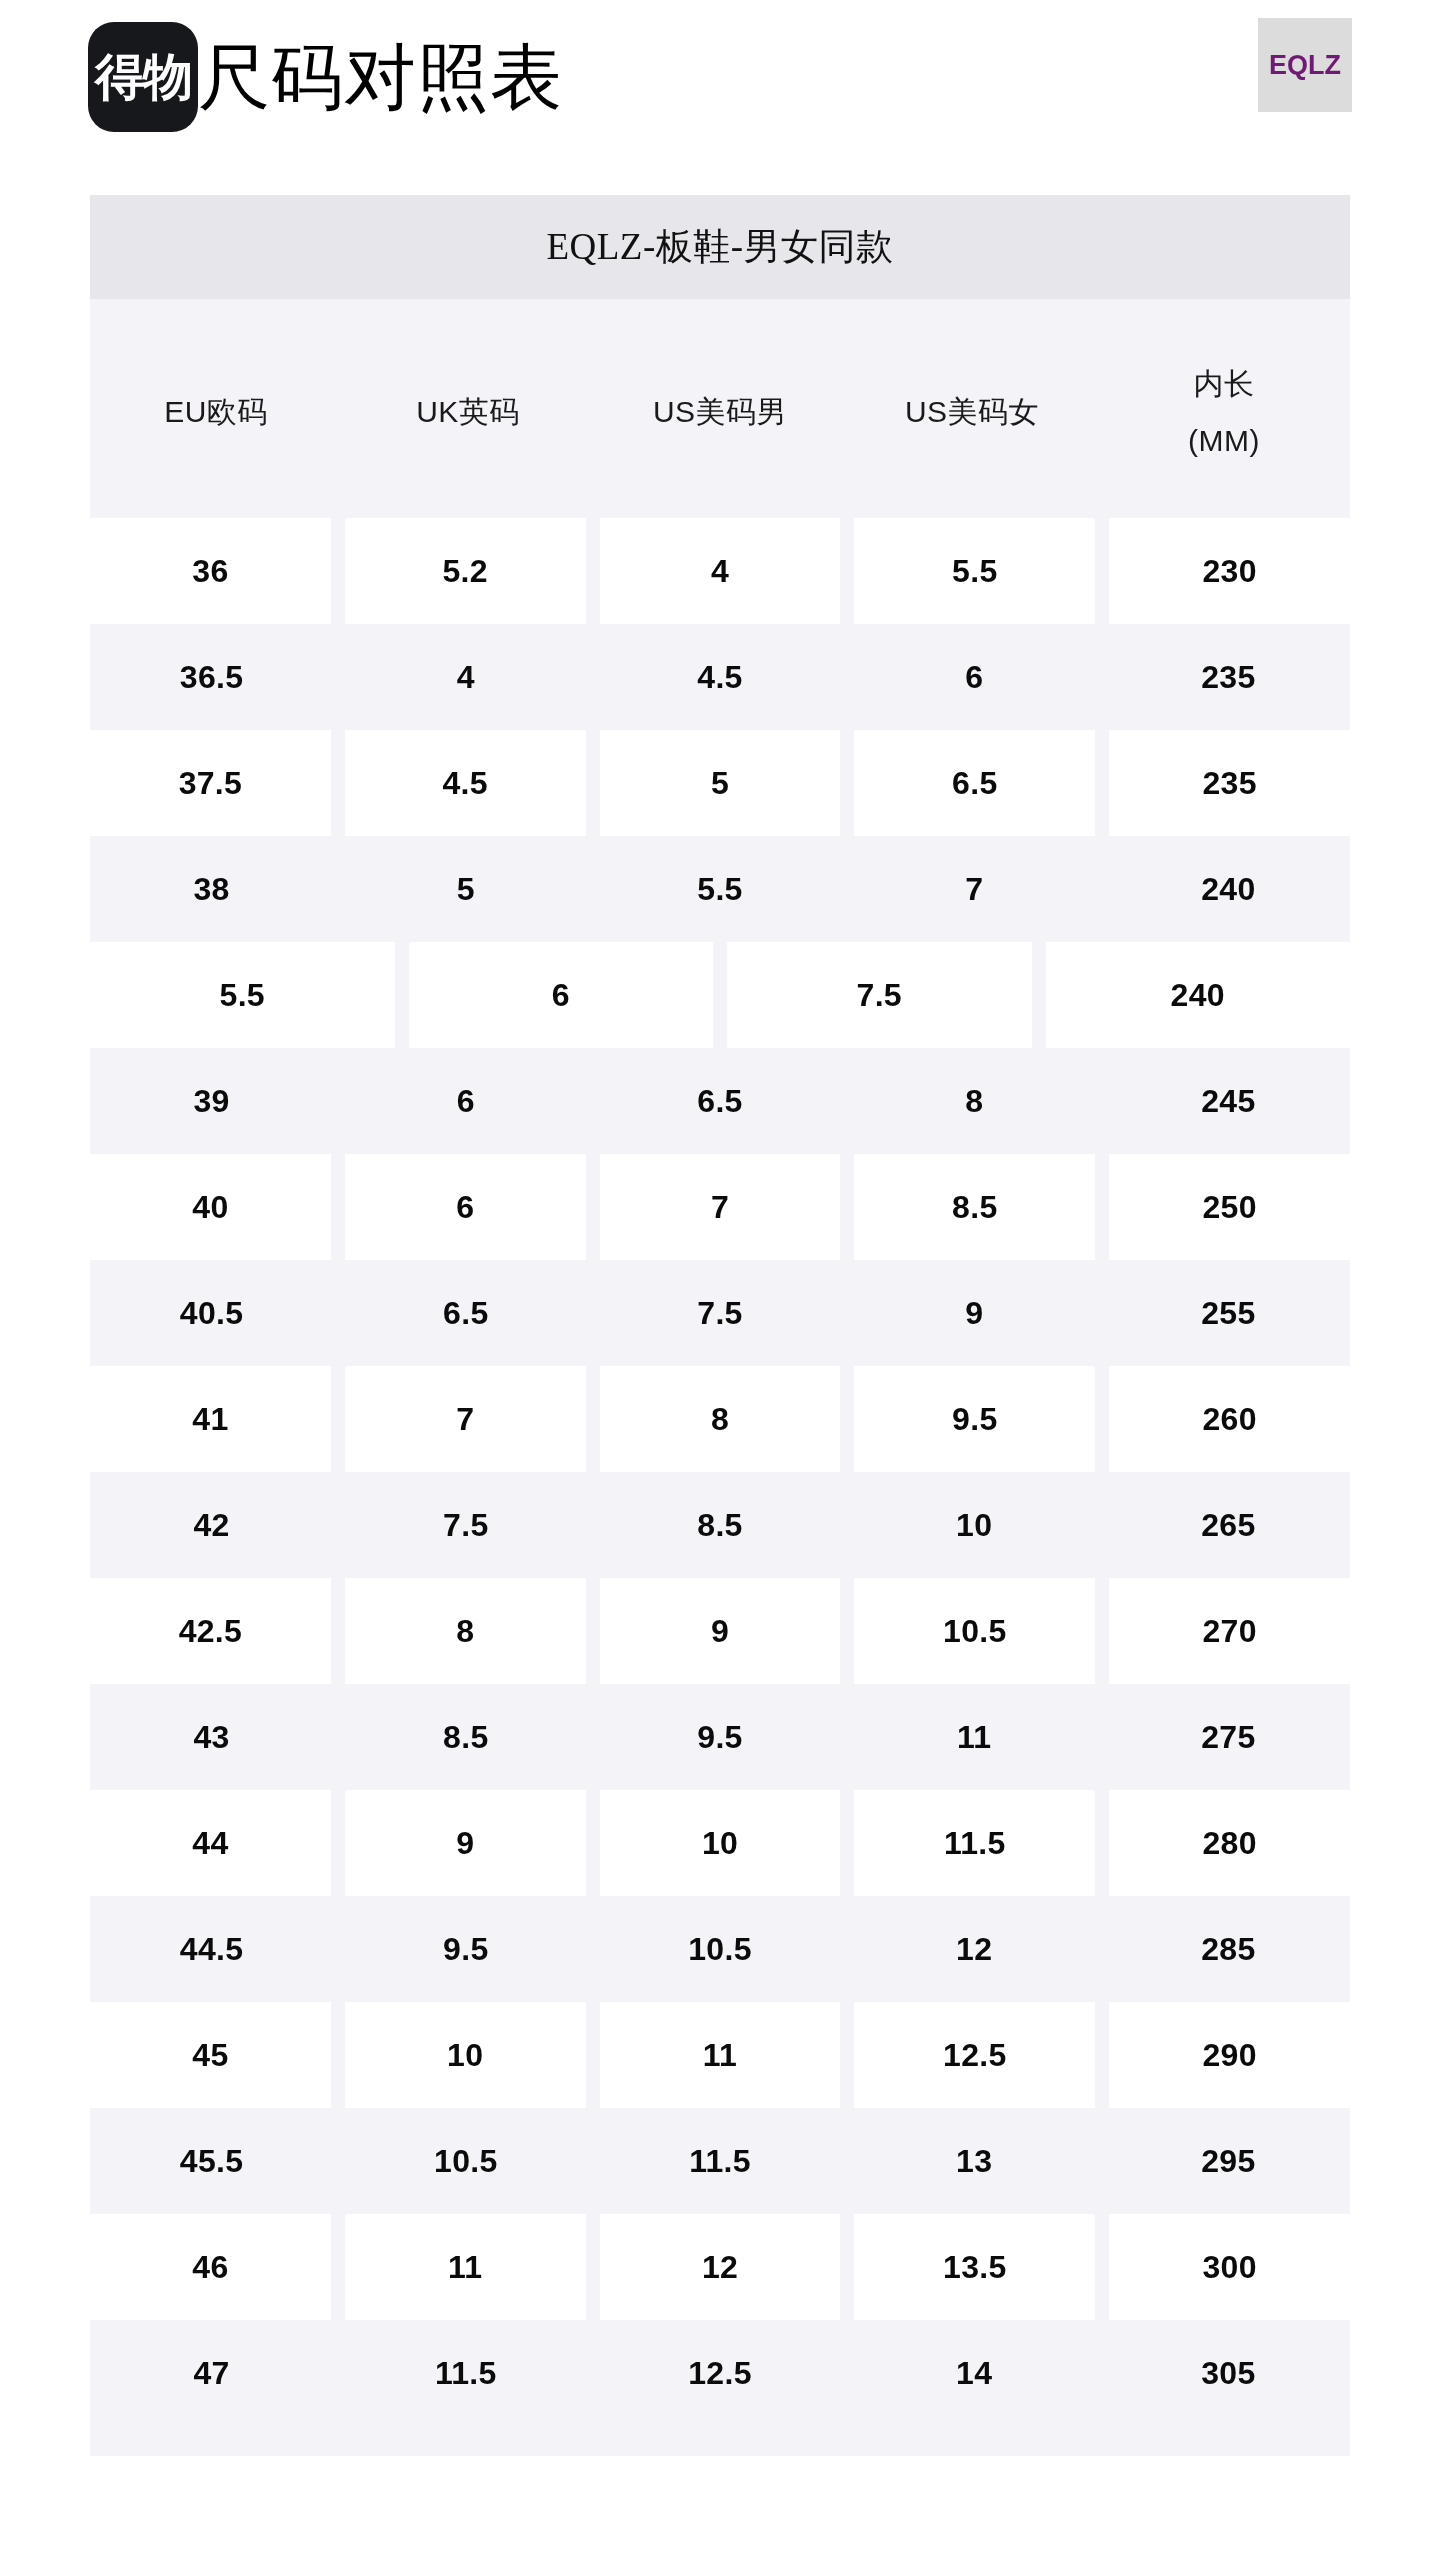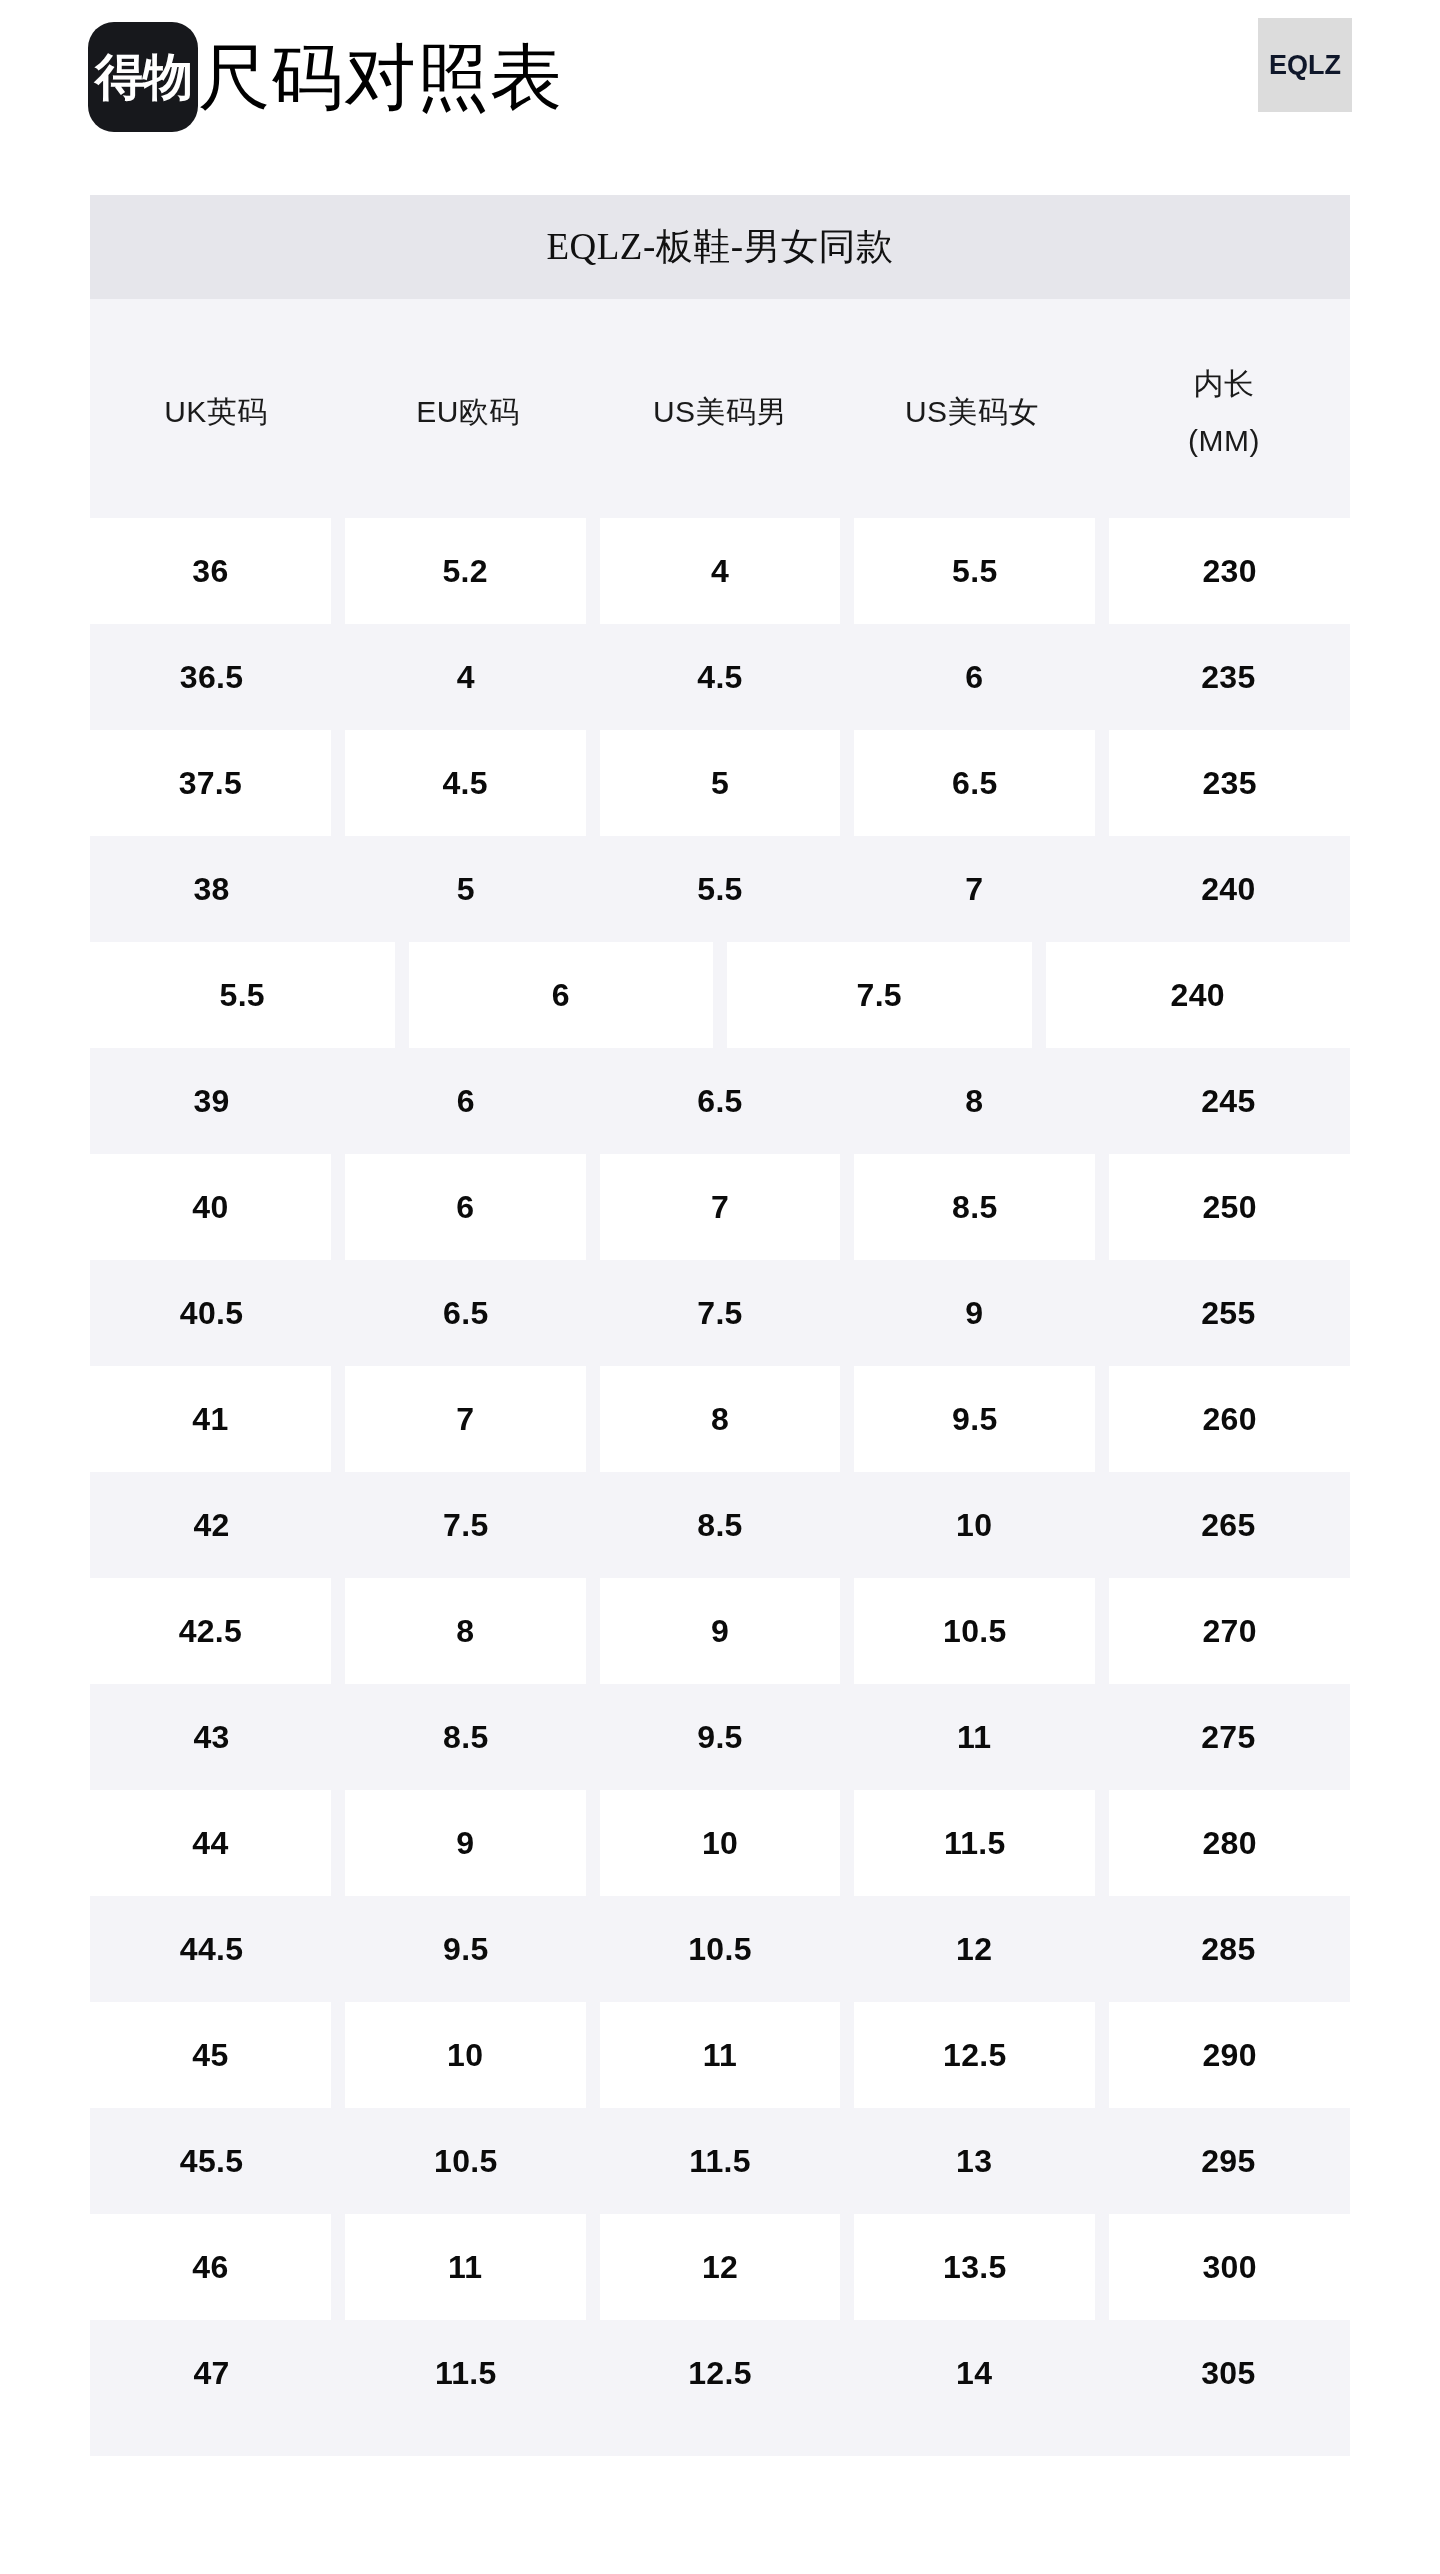--- a/index.html
+++ b/index.html
@@ -58,21 +58,21 @@
     width: 94px;
     height: 94px;
     background: #DCDCDC;
     display: flex;
     align-items: center;
     justify-content: center;
   }
   .vendor-logo-text {
     font-size: 27px;
     font-weight: 700;
-    color: #0f172a;
+    color: #701a75;
     letter-spacing: 0px;
     font-family: "Liberation Sans", sans-serif;
   }
 
   
   .size-table {
     position: absolute;
     left: 90px;
     top: 195px;
     width: 1260px;
@@ -164,24 +164,24 @@
 </div>
 
 <div class="size-table">
 
   <div class="table-caption">EQLZ-板鞋-男女同款</div>
 
   <div class="table-body">
 
     <div class="head-row">
       <div class="head-cell">
+        <span>EU欧码</span>
+      </div>
+      <div class="head-cell">
         <span>UK英码</span>
-      </div>
-      <div class="head-cell">
-        <span>EU欧码</span>
       </div>
       <div class="head-cell">
         <span>US美码男</span>
       </div>
       <div class="head-cell">
         <span>US美码女</span>
       </div>
       <div class="head-cell">
         <span>内长</span>
         <span class="sub">(MM)</span>

